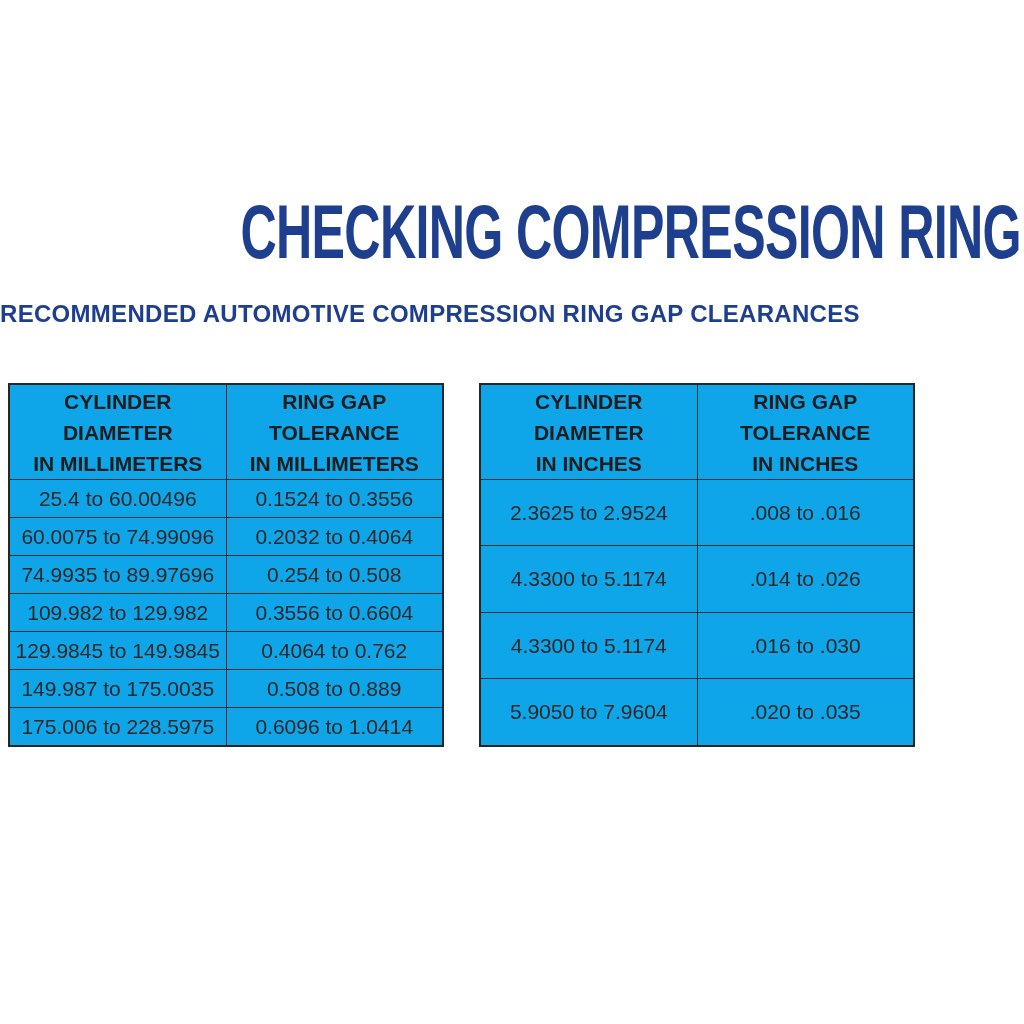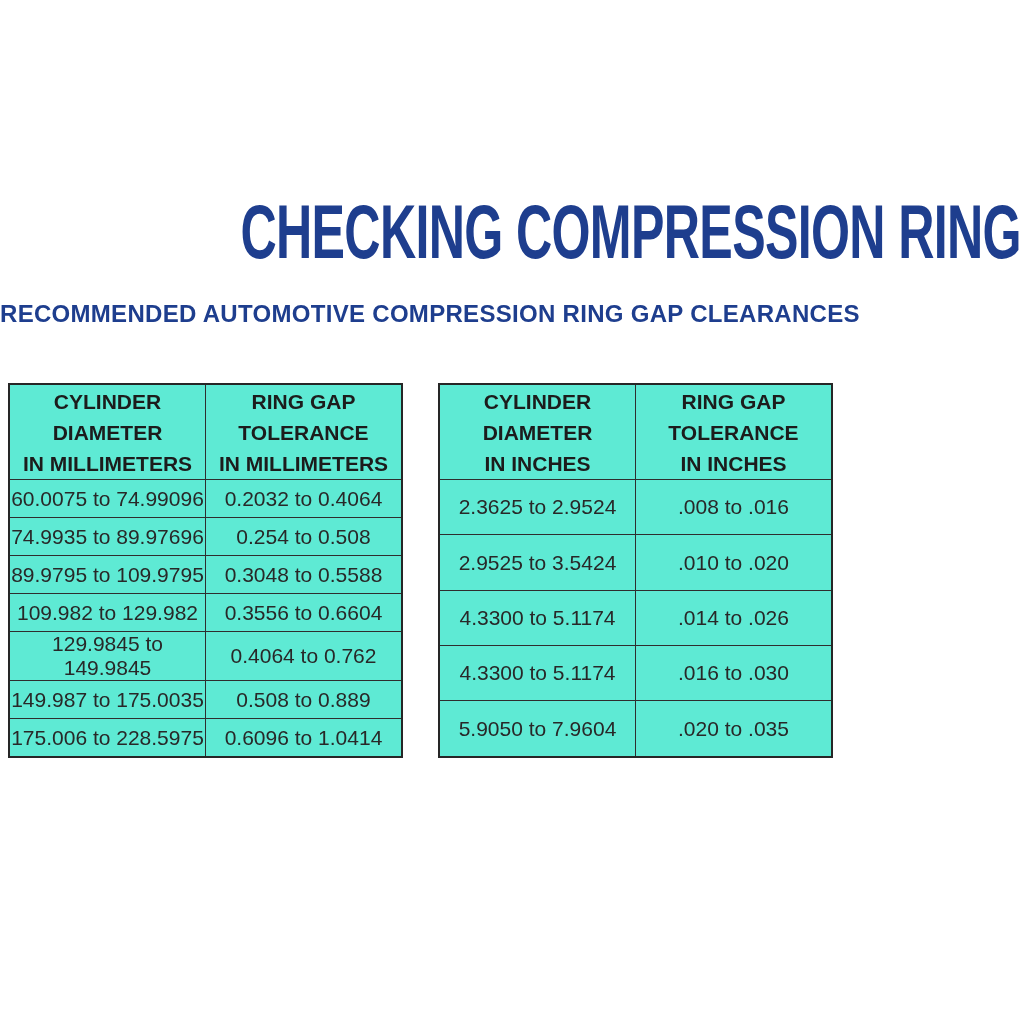--- a/index.html
+++ b/index.html
@@ -50,23 +50,23 @@
   .tables-row {
     position: absolute;
     top: 383px;
     left: 8px;
     display: flex;
     gap: 35px;
   }
   table.spec-table {
     border-collapse: collapse;
     table-layout: fixed;
-    width: 395px;
+    width: 436px;
     border: 2.5px solid #262626;
-    background: #5eead4;
+    background: #0ea5e9;
   }
   table.spec-table th,
   table.spec-table td {
     border: 1.6px solid #2e2e2e;
     padding: 0;
     text-align: center;
     vertical-align: middle;
     width: 50%;
   }
   table.spec-table th {
@@ -105,30 +105,30 @@
         </th>
         <th>
           <span class="header-line">RING GAP</span>
           <span class="header-line">TOLERANCE</span>
           <span class="header-line">IN MILLIMETERS</span>
         </th>
       </tr>
     </thead>
     <tbody>
       <tr>
+        <td>25.4 to 60.00496</td>
+        <td>0.1524 to 0.3556</td>
+      </tr>
+      <tr>
         <td>60.0075 to 74.99096</td>
         <td>0.2032 to 0.4064</td>
       </tr>
       <tr>
         <td>74.9935 to 89.97696</td>
         <td>0.254 to 0.508</td>
-      </tr>
-      <tr>
-        <td>89.9795 to 109.9795</td>
-        <td>0.3048 to 0.5588</td>
       </tr>
       <tr>
         <td>109.982 to 129.982</td>
         <td>0.3556 to 0.6604</td>
       </tr>
       <tr>
         <td>129.9845 to 149.9845</td>
         <td>0.4064 to 0.762</td>
       </tr>
       <tr>
@@ -156,24 +156,20 @@
           <span class="header-line">IN INCHES</span>
         </th>
       </tr>
     </thead>
     <tbody>
       <tr>
         <td>2.3625 to 2.9524</td>
         <td>.008 to .016</td>
       </tr>
       <tr>
-        <td>2.9525 to 3.5424</td>
-        <td>.010 to .020</td>
-      </tr>
-      <tr>
         <td>4.3300 to 5.1174</td>
         <td>.014 to .026</td>
       </tr>
       <tr>
         <td>4.3300 to 5.1174</td>
         <td>.016 to .030</td>
       </tr>
       <tr>
         <td>5.9050 to 7.9604</td>
         <td>.020 to .035</td>

